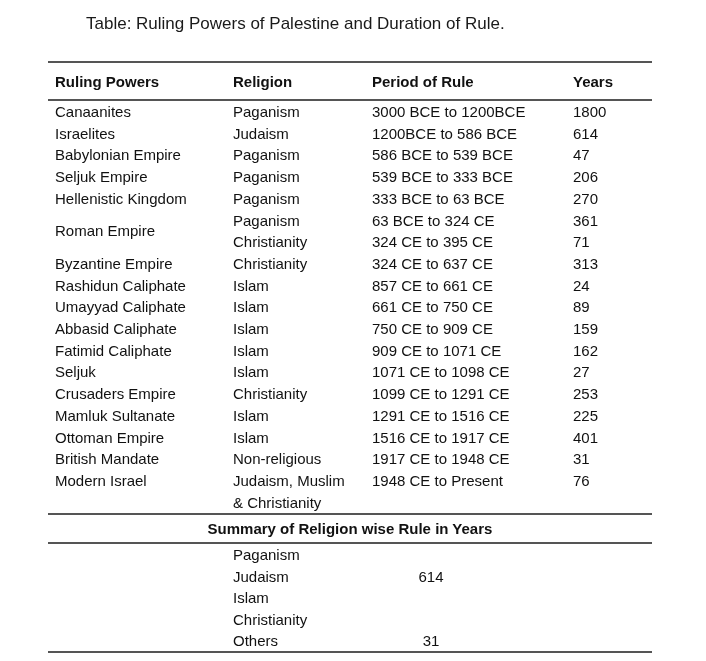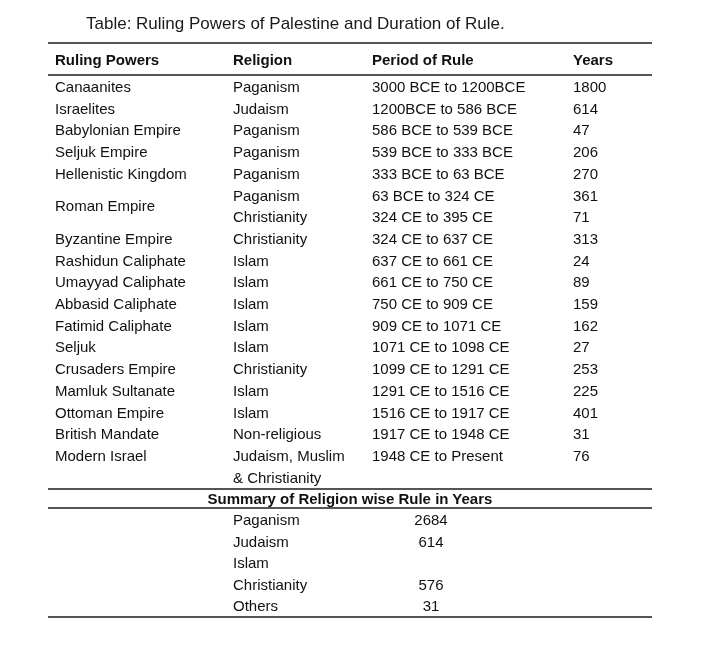--- a/index.html
+++ b/index.html
@@ -7,21 +7,21 @@
   .page {
     position: relative;
     width: 706px;
     height: 661px;
     background: #ffffff;
     font-family: "Liberation Sans", sans-serif;
     color: #111111;
     overflow: hidden;
   }
   .page-title {
-    padding: 13px 0 7px 86px;
+    padding: 13px 0 26px 86px;
     font-size: 17px;
     line-height: 22px;
     color: #1a1a1a;
   }
   .table-wrap {
     margin-left: 48px;
     width: 604px;
   }
   table.main-table {
     border-collapse: collapse;
@@ -31,38 +31,38 @@
     border-bottom: 2px solid #555555;
   }
   table.main-table col.c1 { width: 185px; }
   table.main-table col.c2 { width: 139px; }
   table.main-table col.c3 { width: 201px; }
   table.main-table col.c4 { width: 79px; }
   table.main-table th {
     font-size: 15px;
     font-weight: bold;
     text-align: left;
-    height: 32px;
+    height: 38px;
     vertical-align: middle;
     border-bottom: 2px solid #555555;
     padding: 0;
     color: #111111;
   }
   table.main-table th.first, table.main-table td.power { padding-left: 7px; }
   table.main-table td {
     font-size: 15px;
     line-height: 21.7px;
     padding: 0;
     vertical-align: middle;
     color: #111111;
   }
   tr.top-align td { vertical-align: top; }
   td.multiline { white-space: pre-line; }
   .summary-title {
-    height: 19px;
+    height: 29px;
     border-bottom: 2px solid #555555;
     display: flex;
     align-items: center;
     justify-content: center;
     font-size: 15px;
     font-weight: bold;
     color: #111111;
   }
   .summary-rows {
     border-bottom: 2px solid #555555;
@@ -145,21 +145,21 @@
         </tr>
         <tr>
           <td class="power">Byzantine Empire</td>
           <td>Christianity</td>
           <td>324 CE to 637 CE</td>
           <td>313</td>
         </tr>
         <tr>
           <td class="power">Rashidun Caliphate</td>
           <td>Islam</td>
-          <td>637 CE to 661 CE</td>
+          <td>857 CE to 661 CE</td>
           <td>24</td>
         </tr>
         <tr>
           <td class="power">Umayyad Caliphate</td>
           <td>Islam</td>
           <td>661 CE to 750 CE</td>
           <td>89</td>
         </tr>
         <tr>
           <td class="power">Abbasid Caliphate</td>
@@ -211,32 +211,30 @@
           <td>76</td>
         </tr>
       </tbody>
     </table>
 
     <div class="summary-title">Summary of Religion wise Rule in Years</div>
 
     <div class="summary-rows">
       <div class="srow">
         <span class="slabel">Paganism</span>
-        <span class="svalue">2684</span>
       </div>
       <div class="srow">
         <span class="slabel">Judaism</span>
         <span class="svalue">614</span>
       </div>
       <div class="srow">
         <span class="slabel">Islam</span>
       </div>
       <div class="srow">
         <span class="slabel">Christianity</span>
-        <span class="svalue">576</span>
       </div>
       <div class="srow">
         <span class="slabel">Others</span>
         <span class="svalue">31</span>
       </div>
     </div>
 
   </div>
 </div>
 

